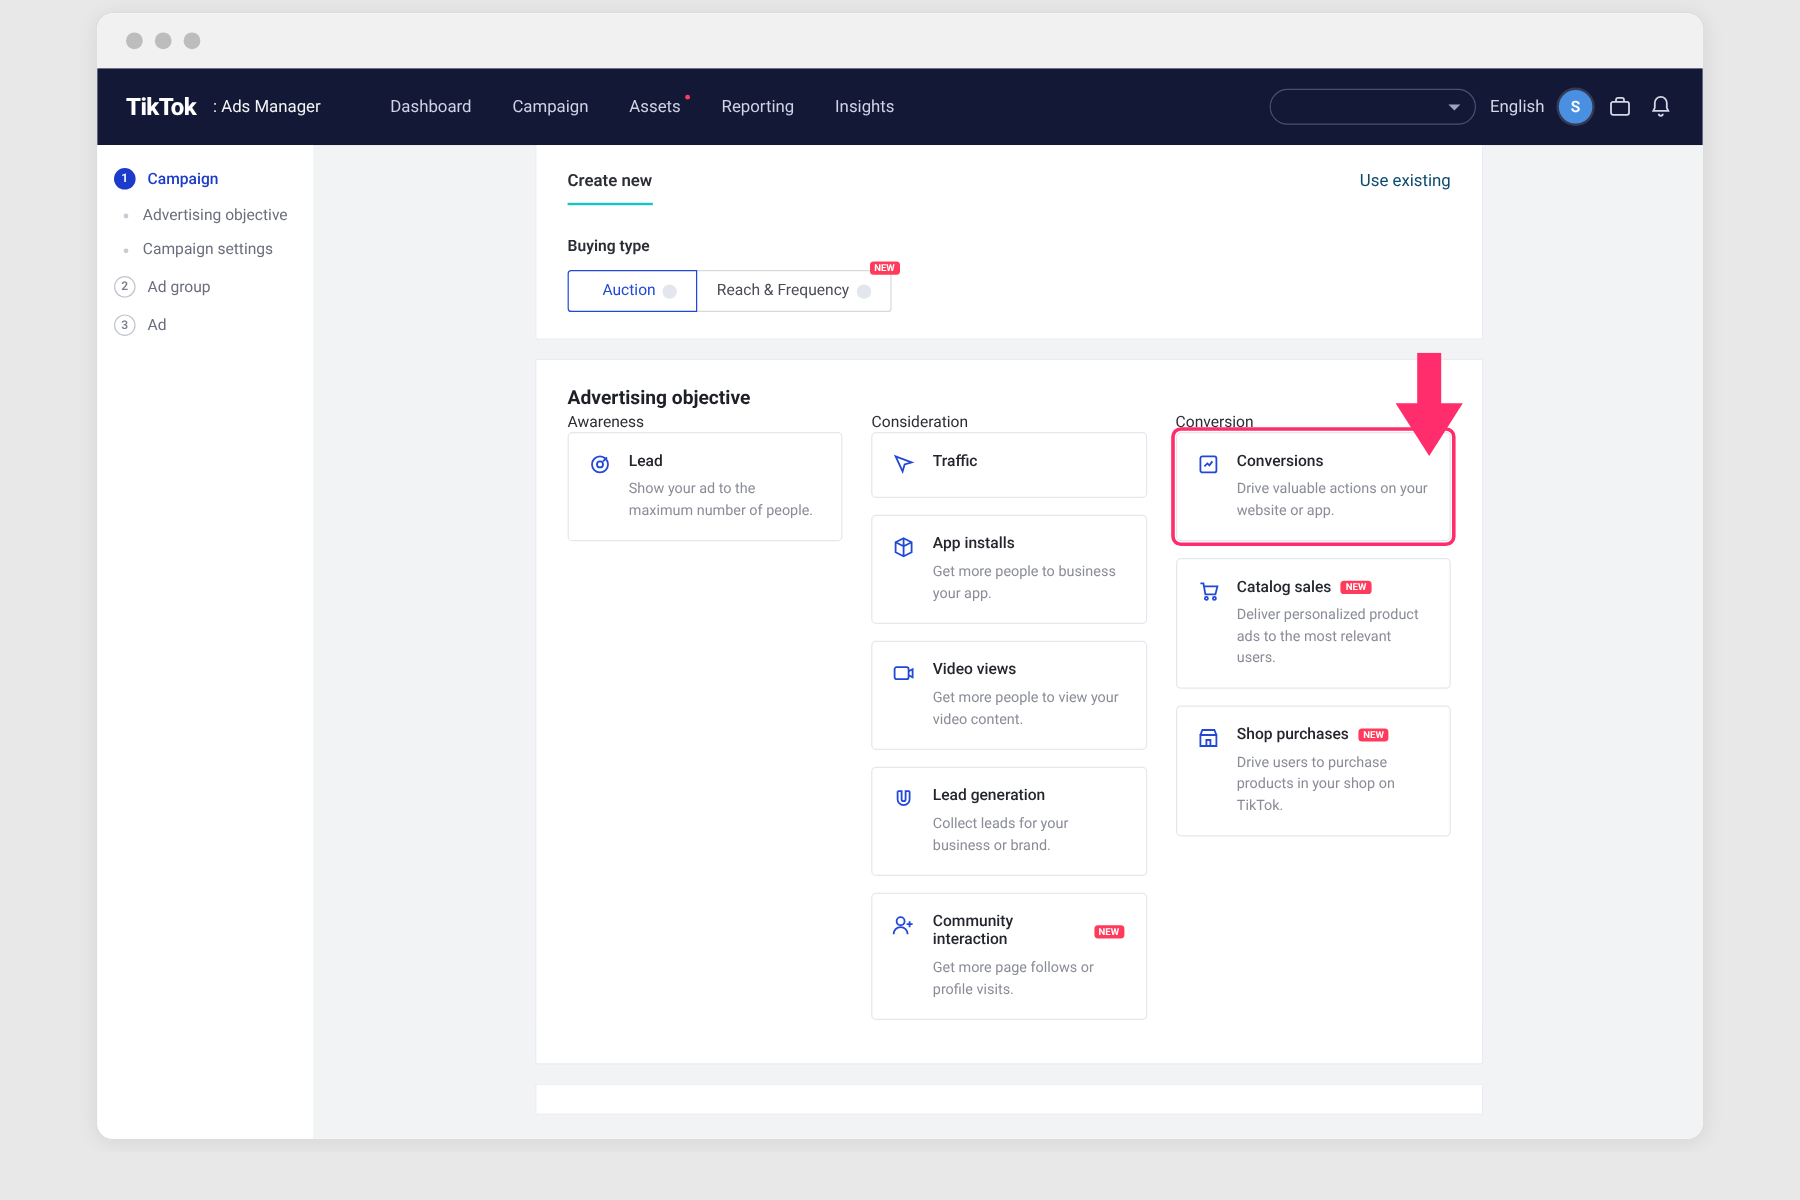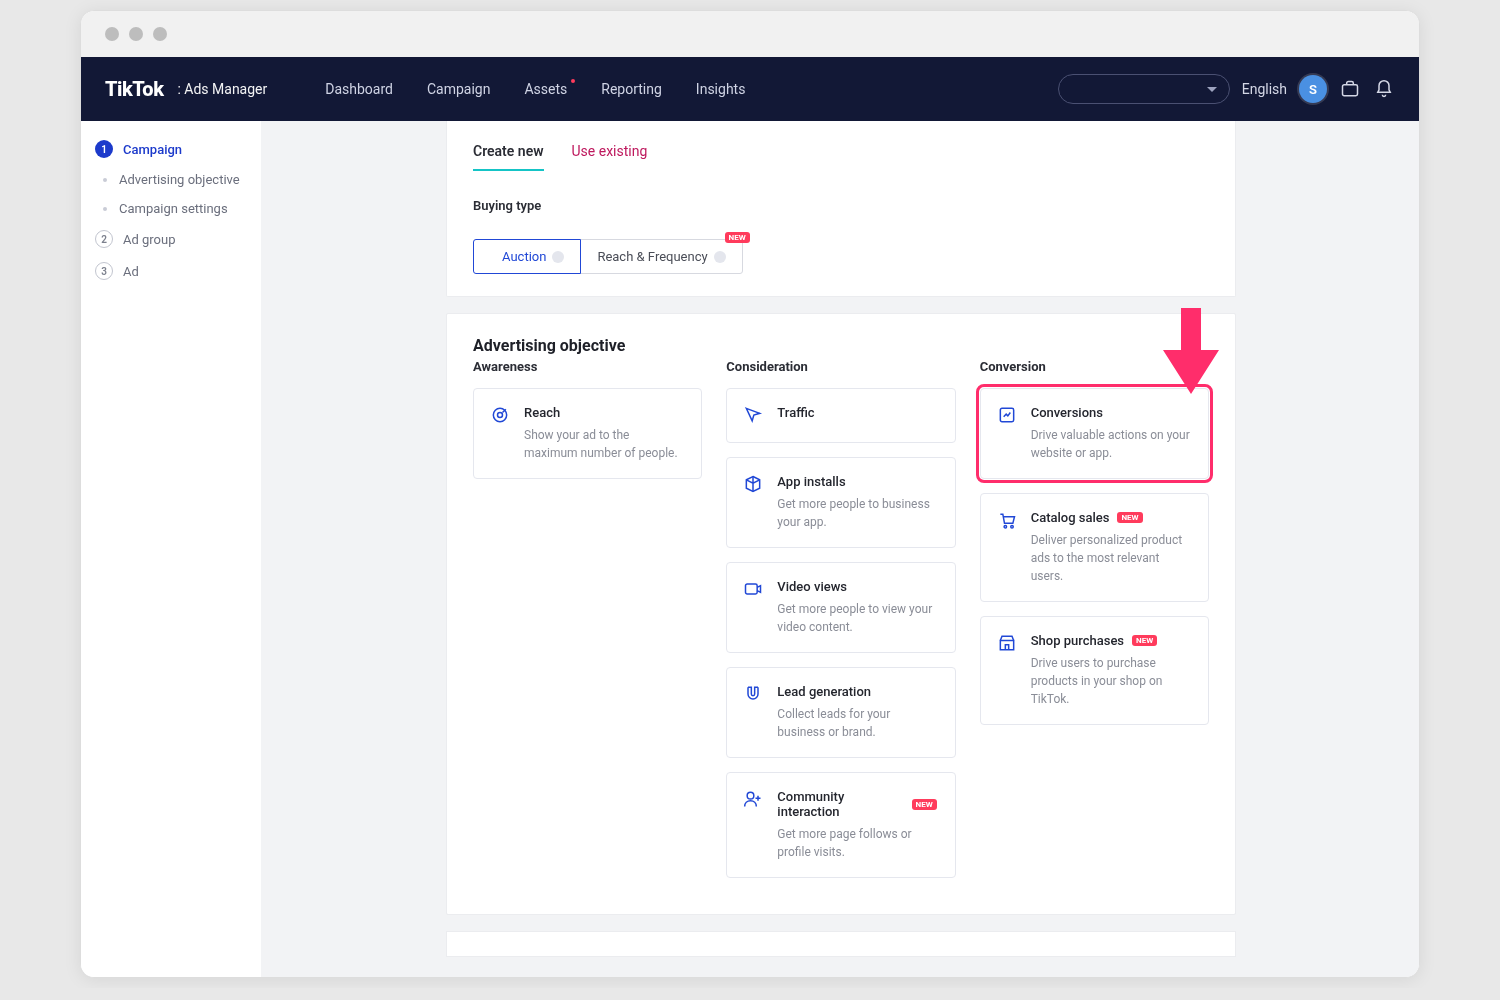--- a/index.html
+++ b/index.html
@@ -46,37 +46,37 @@
   .side-item{display:flex;align-items:center;gap:10px;padding:7px 14px;font-size:13px;color:#6b6f7d;cursor:pointer;}
   .side-item.active{color:#1c3acb;font-weight:500;}
   .side-step{width:18px;height:18px;border-radius:50%;display:flex;align-items:center;justify-content:center;font-size:10px;font-weight:600;}
   .side-step.filled{background:#1c3acb;color:#fff;}
   .side-step.hollow{border:1px solid #c2c5cf;background:#fff;color:#7c808d;}
   .side-sub{padding-left:38px; position:relative;}
   .side-sub::before{content:'';position:absolute;left:22px;top:50%;width:4px;height:4px;border-radius:50%;background:#c9ccd6;transform:translateY(-50%);}
   .main{flex:1;padding:0 0 20px 0;}
   .card{background:#fff;margin:0 24px 16px 185px;border-radius:2px;padding:22px 26px;max-width:790px;border:1px solid #ebecef;}
   .card:first-child{margin-top:0;border-top:none;border-top-left-radius:0;border-top-right-radius:0;}
-  .tabs{display:flex;gap:28px;border-bottom:1px solid transparent;margin-bottom:26px;}
-  .tab{font-size:14px;color:#be185d;padding-bottom:10px;cursor:pointer;}
+  .tabs{display:flex;gap:13px;border-bottom:1px solid transparent;margin-bottom:26px;justify-content:space-between;}
+  .tab{font-size:14px;color:#0c4a6e;padding-bottom:10px;cursor:pointer;}
   .tab.active{color:#2b2d35;font-weight:600;border-bottom:2px solid #15c4c6;}
-  .label{font-size:13px;font-weight:600;color:#2b2d35;margin-bottom:26px;}
+  .label{font-size:13px;font-weight:600;color:#2b2d35;margin-bottom:12px;}
   .seg{display:flex;}
   .seg-btn{border:1px solid #d7d9e0;background:#fff;padding:9px 16px;font-size:13px;color:#4a4d57;cursor:pointer;display:flex;align-items:center;gap:6px;position:relative;}
   .seg-btn:first-child{border-top-left-radius:3px;border-bottom-left-radius:3px;padding-left:28px;}
   .seg-btn:last-child{border-top-right-radius:3px;border-bottom-right-radius:3px;margin-left:-1px;}
   .seg-btn.selected{border-color:#2148d6;color:#2148d6;z-index:1;}
   .info-dot{width:12px;height:12px;border-radius:50%;background:#e4e6ed;display:inline-block;}
   .new-badge{background:#ff3b5c;color:#fff;font-size:8px;font-weight:700;padding:1px 4px;border-radius:3px;}
   .new-badge.float{position:absolute;top:-8px;right:-8px;}
   .section-title{font-size:16px;font-weight:700;color:#1e2028;margin-bottom:4px;}
   .section-hint{font-size:12px;color:#8a8d97;margin-bottom:24px;}
   .learn-more{color:#2148d6;cursor:pointer;}
   .cols{display:grid;grid-template-columns:repeat(3,1fr);gap:24px;}
-  .col-title{font-size:13px;font-weight:700;color:#2b2d35;margin-bottom:14px;}
+  .col-title{font-size:13px;font-weight:400;color:#2b2d35;}
   .obj-card{border:1px solid #e5e7ee;border-radius:4px;padding:16px 18px 16px 16px;margin-bottom:14px;cursor:pointer;display:flex;gap:14px;align-items:flex-start;background:#fff;}
   .obj-card.highlight{outline:3px solid #ff2d6b;outline-offset:1px;}
   .obj-icon{width:20px;height:20px;flex-shrink:0;color:#2148d6;stroke:#2148d6;}
   .obj-title{font-size:13px;font-weight:500;color:#24262e;margin-bottom:6px;display:flex;align-items:center;gap:8px;}
   .obj-desc{font-size:12px;color:#8a8d97;line-height:1.5;}
   .continue-wrap{margin:0 24px 0 185px;max-width:790px;background:#fff;border:1px solid #ebecef;padding:12px 22px;display:flex;justify-content:flex-end;}
   .big-arrow{position:absolute;width:64px;height:88px;}
   .card-objective{position:relative;}
   .arrow-holder{position:absolute;left:712px;top:-6px;}
   svg{display:block;}
@@ -177,21 +177,21 @@
 
           <div>
             <div class="col-title">Awareness</div>
             <div class="obj-card">
               <svg class="obj-icon" viewBox="0 0 24 24" fill="none" stroke="#2148d6" stroke-width="1.8">
                   <circle cx="12" cy="12" r="8"></circle>
                   <circle cx="12" cy="12" r="3"></circle>
                   <path d="M15 9l4-4"></path>
                 </svg>
               <div>
-                <div class="obj-title">Reach</div>
+                <div class="obj-title">Lead</div>
                 <div class="obj-desc">Show your ad to the maximum number of people.</div>
               </div>
             </div>
           </div>
 
           <div>
             <div class="col-title">Consideration</div>
 
             <div class="obj-card">
               <svg class="obj-icon" viewBox="0 0 24 24" fill="none" stroke="#2148d6" stroke-width="1.8">

